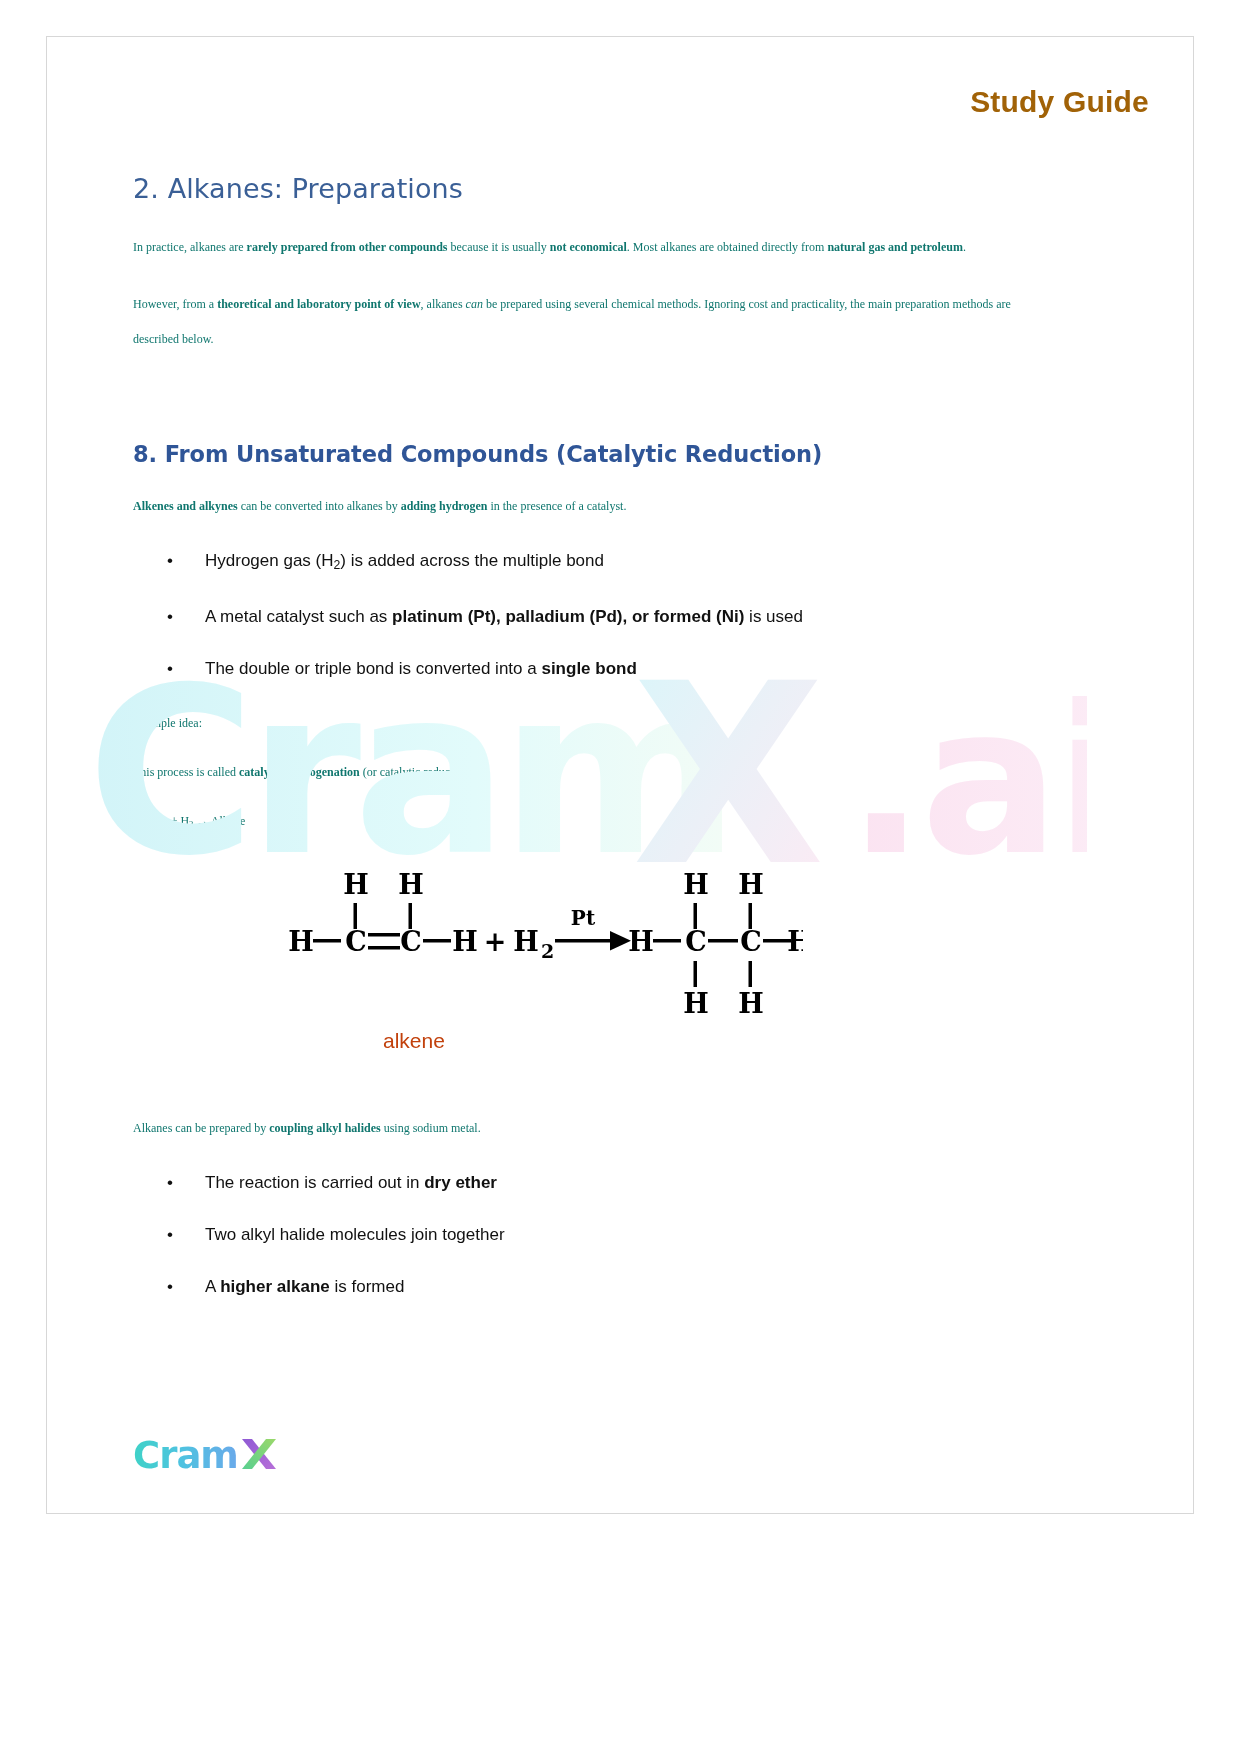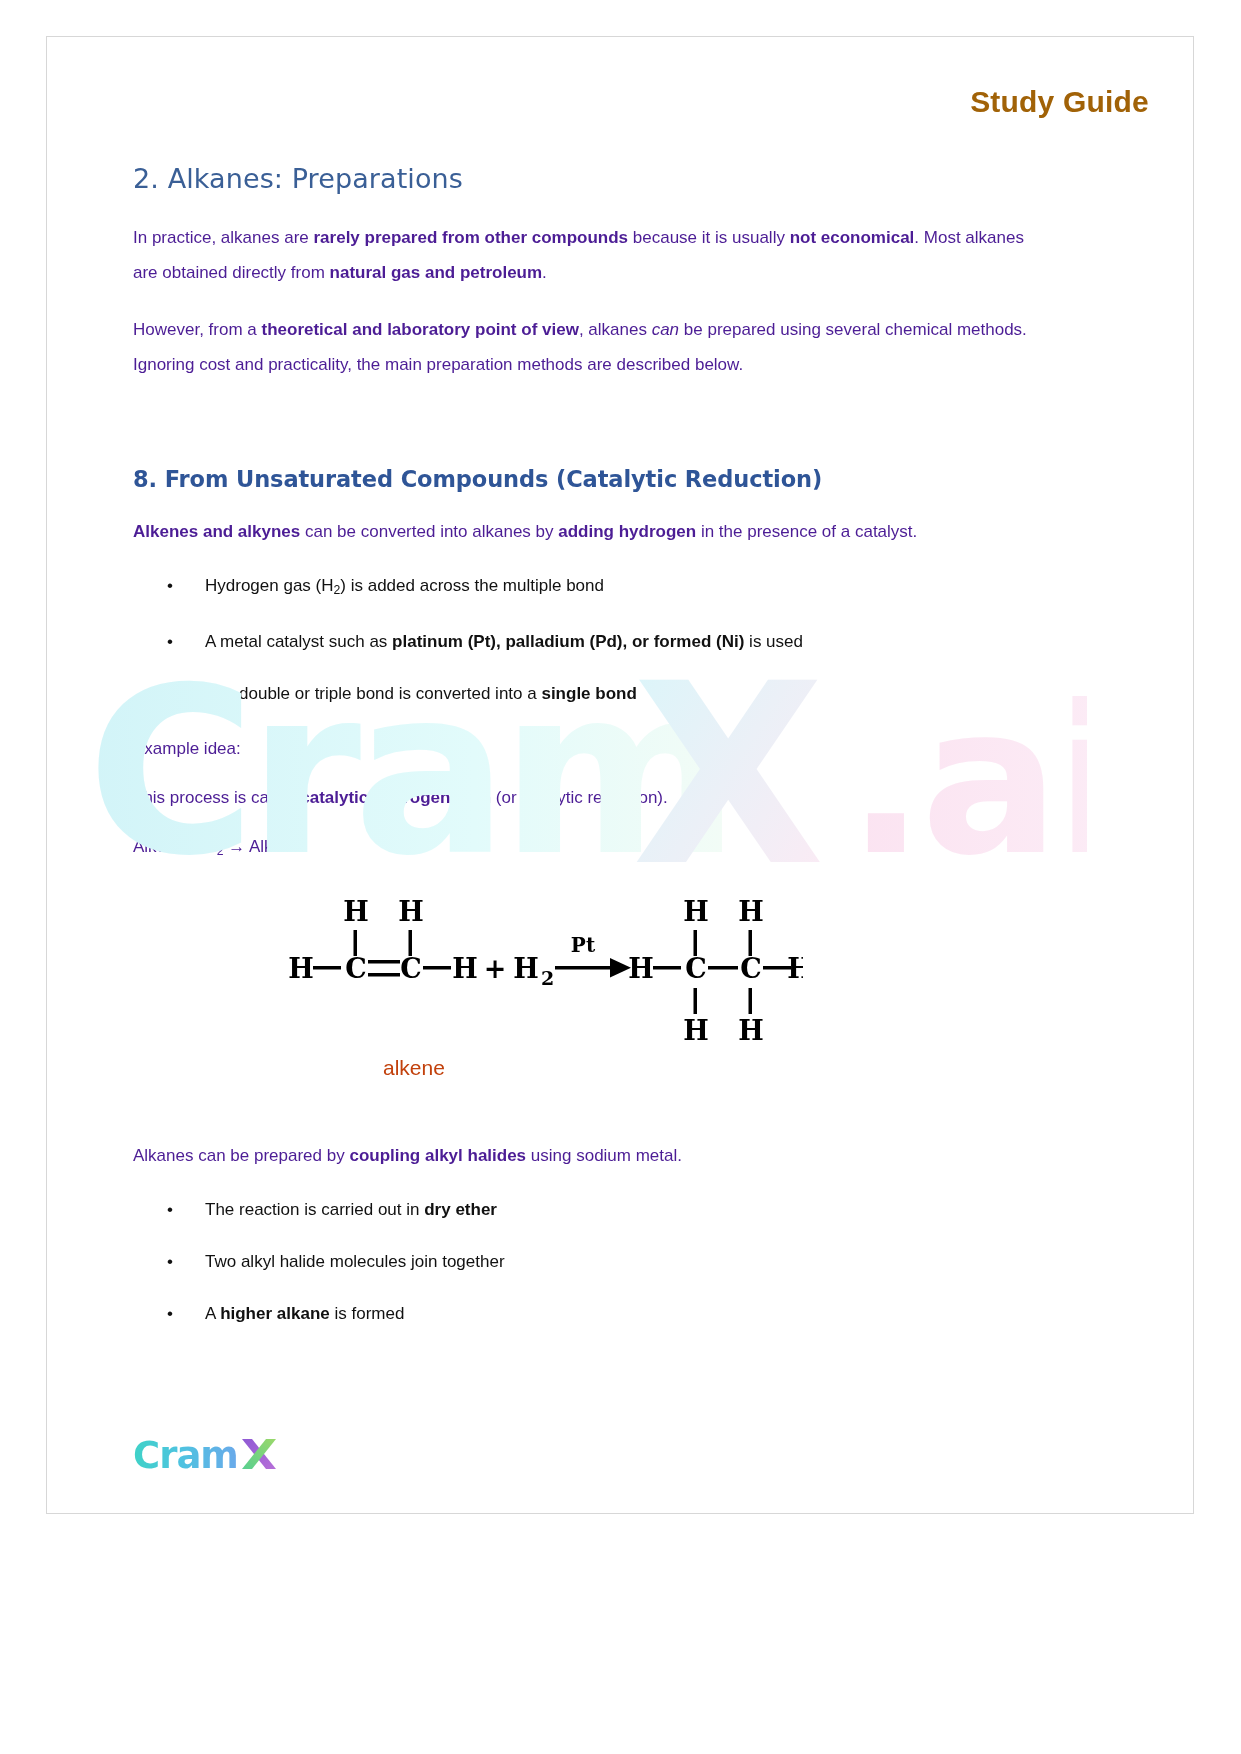--- a/index.html
+++ b/index.html
@@ -44,36 +44,36 @@
     position: absolute;
     left: 86px;
     top: 126px;
     width: 900px;
   }
   h1.main-title {
     font-family: "DejaVu Sans", sans-serif;
     font-weight: 400;
     font-size: 27px;
     color: #3a5f96;
-    margin: 0 0 26px 0;
+    margin: 10px 0 26px 0;
     letter-spacing: 0.1px;
   }
   h2.section-title {
     font-family: "DejaVu Sans", sans-serif;
     font-weight: bold;
     font-size: 22.5px;
     color: #2f5597;
     margin: 0 0 22px 0;
     letter-spacing: -0.1px;
   }
   p.para {
-    font-family: Liberation Sans, sans-serif;
-    font-size: 17px;
+    font-family: Liberation Serif, serif;
+    font-size: 12px;
     line-height: 35px;
-    color: #4c1d95;
+    color: #0f766e;
     margin: 0 0 22px 0;
   }
   p.tight {
     margin-bottom: 14px;
   }
   ul.bullets {
     list-style: none;
     margin: 0 0 10px 0;
     padding: 0;
   }

